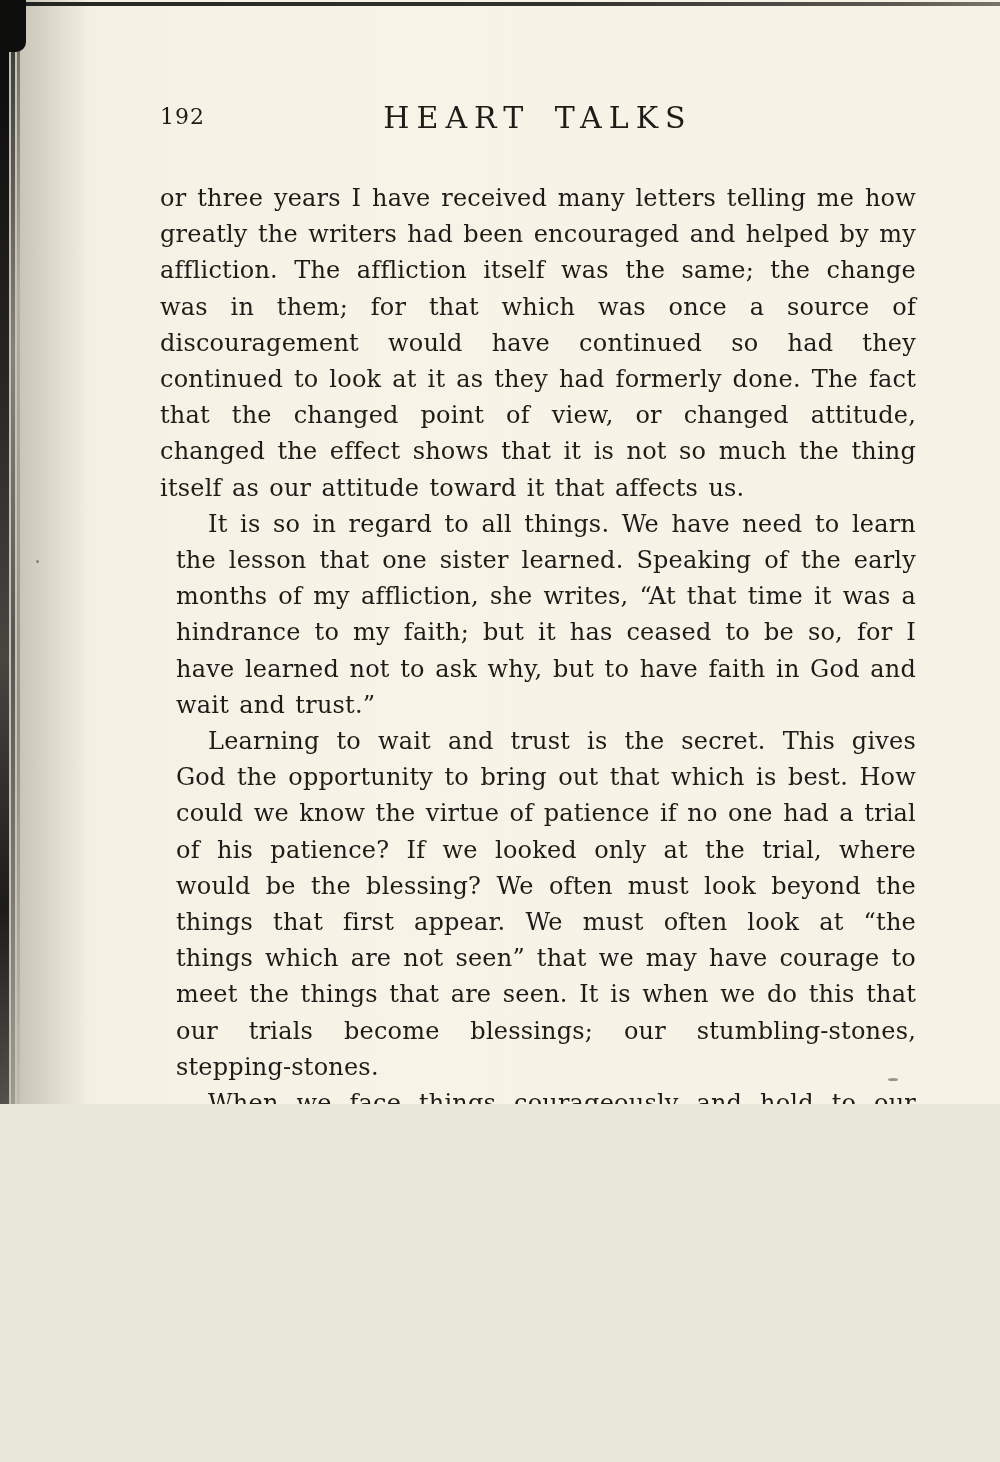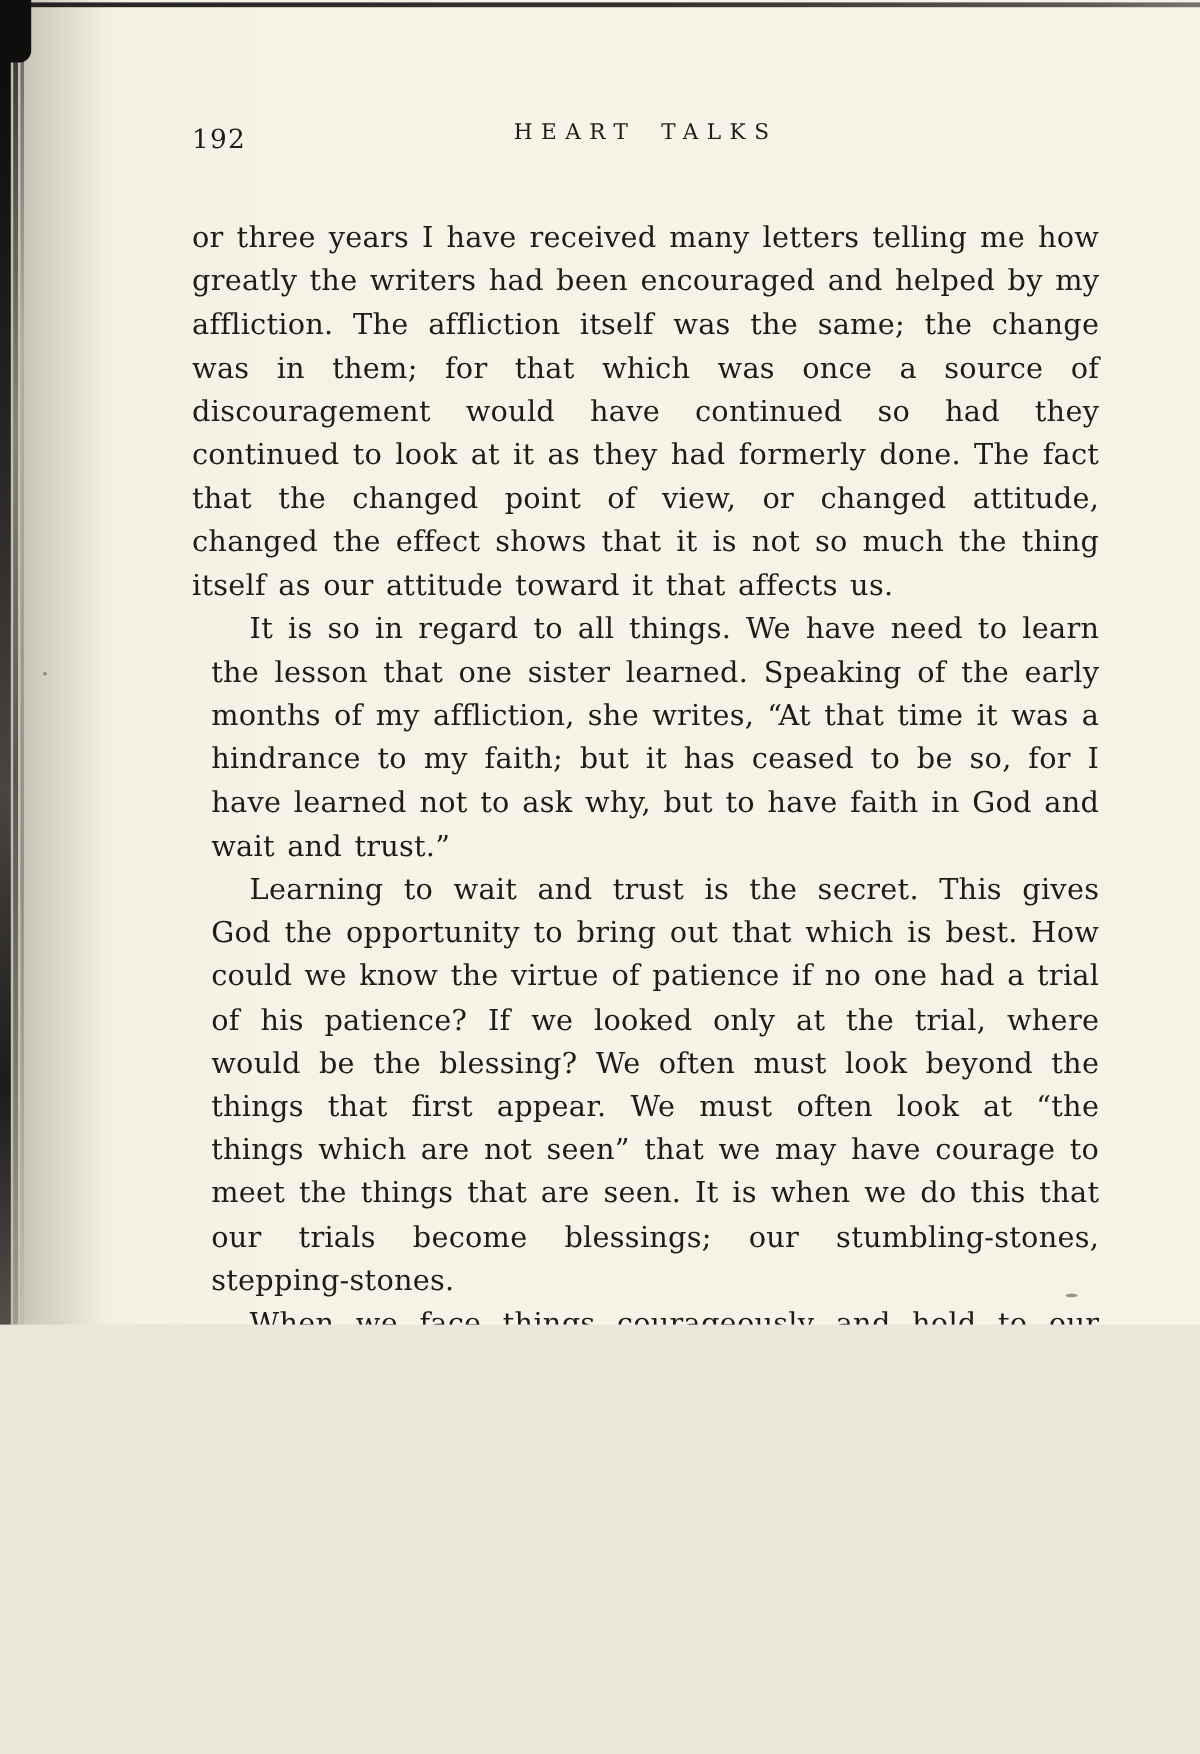--- a/index.html
+++ b/index.html
@@ -90,21 +90,21 @@
     height: 34px;
   }
   .page-number {
     position: absolute;
     left: 0; top: 4px;
     font-size: 22px;
     letter-spacing: 1px;
   }
   .page-title {
     text-align: center;
-    font-size: 18px;
+    font-size: 30px;
     letter-spacing: 7px;
     word-spacing: 8px;
   }
   .body-text {
     margin-top: 46px;
     font-size: 24px;
     line-height: 36.2px;
     text-align: justify;
     letter-spacing: 0.2px;
     word-spacing: 2.5px;

